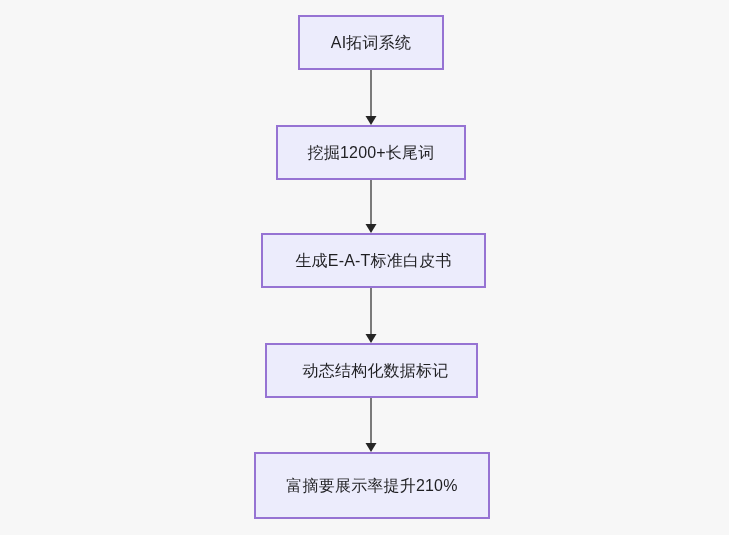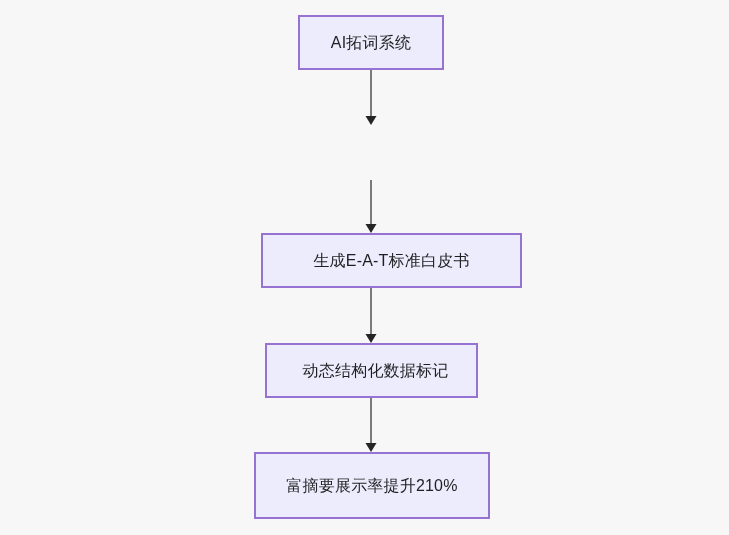--- a/index.html
+++ b/index.html
@@ -69,21 +69,24 @@
     </div>
     <div class="edge" style="left: 363px; top: 398px; height: 54px;">
       <svg width="16" height="54" viewBox="0 0 16 54">
         <line x1="8" y1="0" x2="8" y2="47" stroke="#7a7a7a" stroke-width="2"></line>
         <polygon points="2.5,45 13.5,45 8,54" fill="#252525"></polygon>
       </svg>
     </div>
     <div class="node" style="left: 298px; top: 15px; width: 146px; height: 55px; background: rgb(236, 236, 252); border-color: rgb(150, 115, 211); color: rgb(31, 31, 34);">
       <span class="node-label">AI拓词系统</span>
     </div>
-    <div class="node" style="left: 261px; top: 233px; width: 261px; height: 55px; background: rgb(236, 236, 252); border-color: rgb(150, 115, 211); color: rgb(31, 31, 34);">
+    <div class="node" style="left: 276px; top: 125px; width: 190px; height: 55px; background: rgb(236, 236, 252); border-color: rgb(150, 115, 211); color: rgb(31, 31, 34);">
+      <span class="node-label">挖掘1200+长尾词</span>
+    </div>
+    <div class="node" style="left: 261px; top: 233px; width: 225px; height: 55px; background: rgb(236, 236, 252); border-color: rgb(150, 115, 211); color: rgb(31, 31, 34);">
       <span class="node-label">生成E-A-T标准白皮书</span>
     </div>
     <div class="node" style="left: 265px; top: 343px; width: 213px; height: 55px; background: rgb(236, 236, 252); border-color: rgb(150, 115, 211); color: rgb(31, 31, 34); padding-left: 8px;">
       <span class="node-label">动态结构化数据标记</span>
     </div>
     <div class="node" style="left: 254px; top: 452px; width: 236px; height: 67px; background: rgb(236, 236, 252); border-color: rgb(150, 115, 211); color: rgb(31, 31, 34);">
       <span class="node-label">富摘要展示率提升210%</span>
     </div>
   </div>
 

